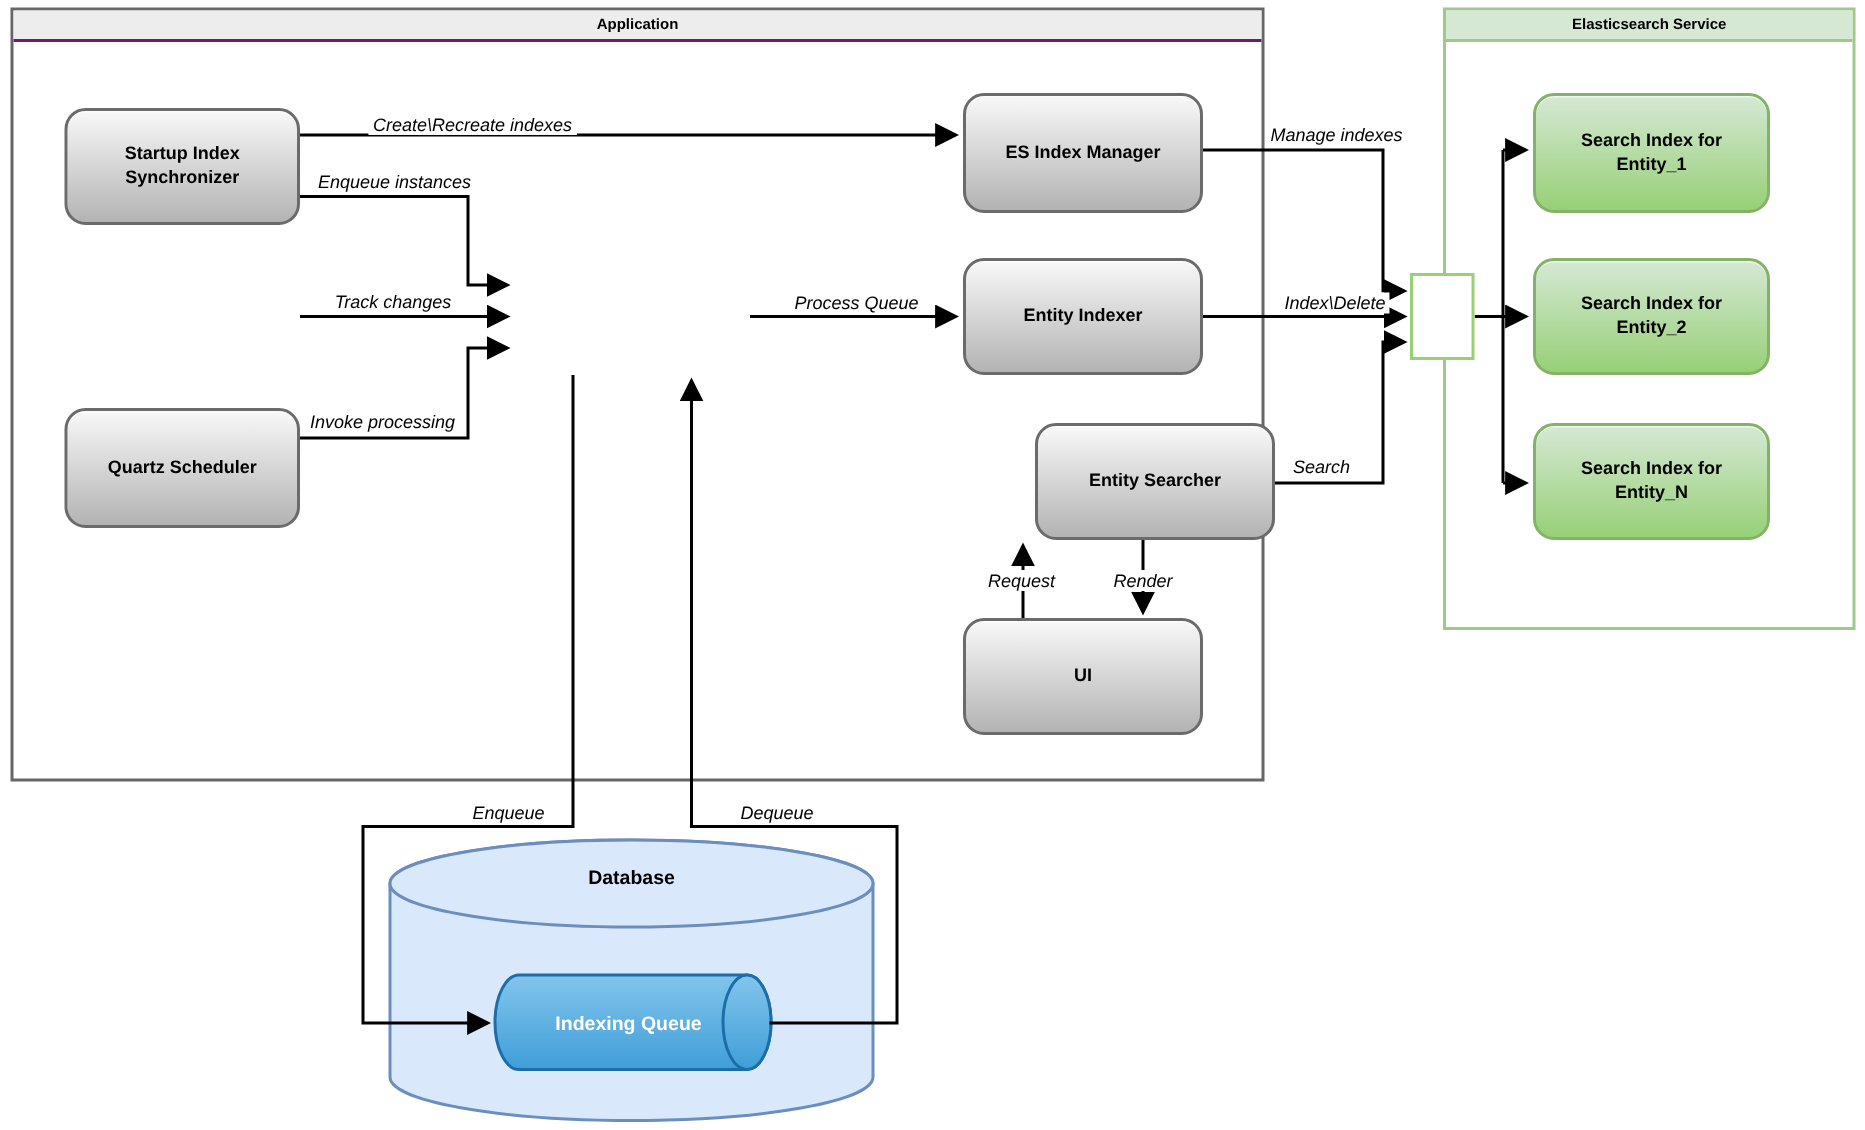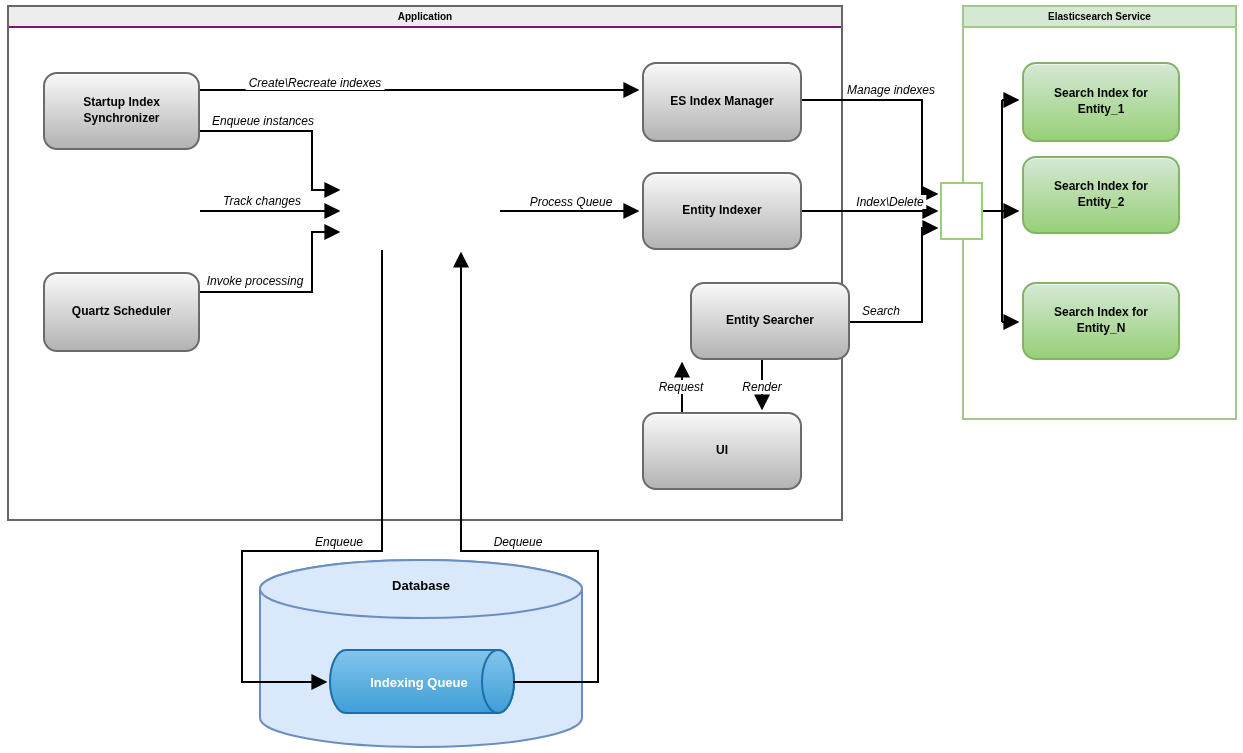--- a/index.html
+++ b/index.html
@@ -107,21 +107,21 @@
   </svg>
 
   <div class="node" style="left:43px;top:72px;width:157px;height:78px;">Startup Index Synchronizer</div>
   <div class="node" style="left:43px;top:272px;width:157px;height:80px;">Quartz Scheduler</div>
   <div class="node" style="left:642px;top:62px;width:160px;height:80px;">ES Index Manager</div>
   <div class="node" style="left:642px;top:172px;width:160px;height:78px;">Entity Indexer</div>
   <div class="node" style="left:642px;top:282px;width:160px;height:78px;margin-left:48px;">Entity Searcher</div>
   <div class="node" style="left:642px;top:412px;width:160px;height:78px;">UI</div>
 
   <div class="node green" style="left:1022px;top:62px;width:158px;height:80px;">Search Index for Entity_1</div>
-  <div class="node green" style="left:1022px;top:156px;width:158px;height:78px;">Search Index for Entity_2</div>
+  <div class="node green" style="left:1022px;top:172px;width:158px;height:78px;">Search Index for Entity_2</div>
   <div class="node green" style="left:1022px;top:282px;width:158px;height:78px;">Search Index for Entity_N</div>
 
   <div class="junction" style="left:940px;top:182px;width:43px;height:58px;"></div>
 
   <div class="cyl-label" style="left:421px;top:585px;">Database</div>
   <div class="cyl-label white" style="left:419px;top:682px;">Indexing Queue</div>
 
   <div class="elabel" style="left:315px;top:83px;">Create\Recreate indexes</div>
   <div class="elabel" style="left:263px;top:121px;">Enqueue instances</div>
   <div class="elabel" style="left:262px;top:201px;">Track changes</div>

